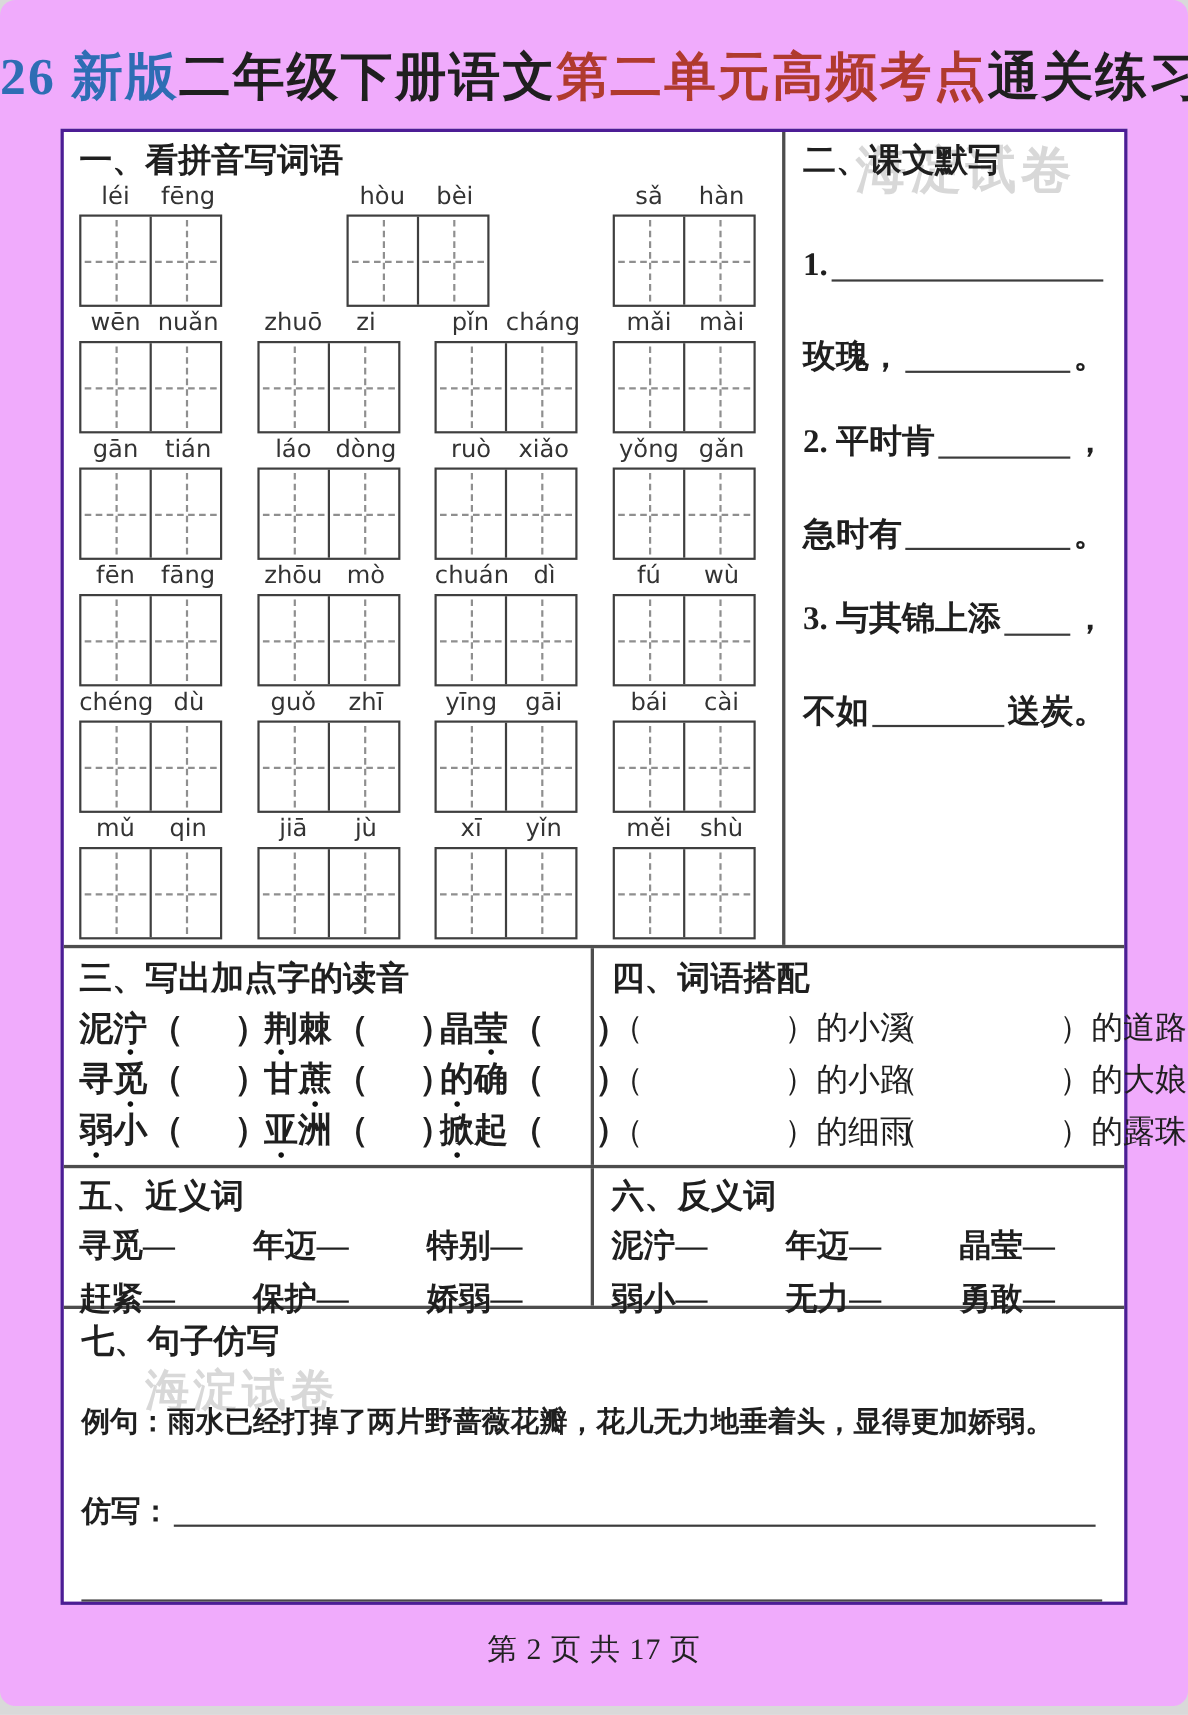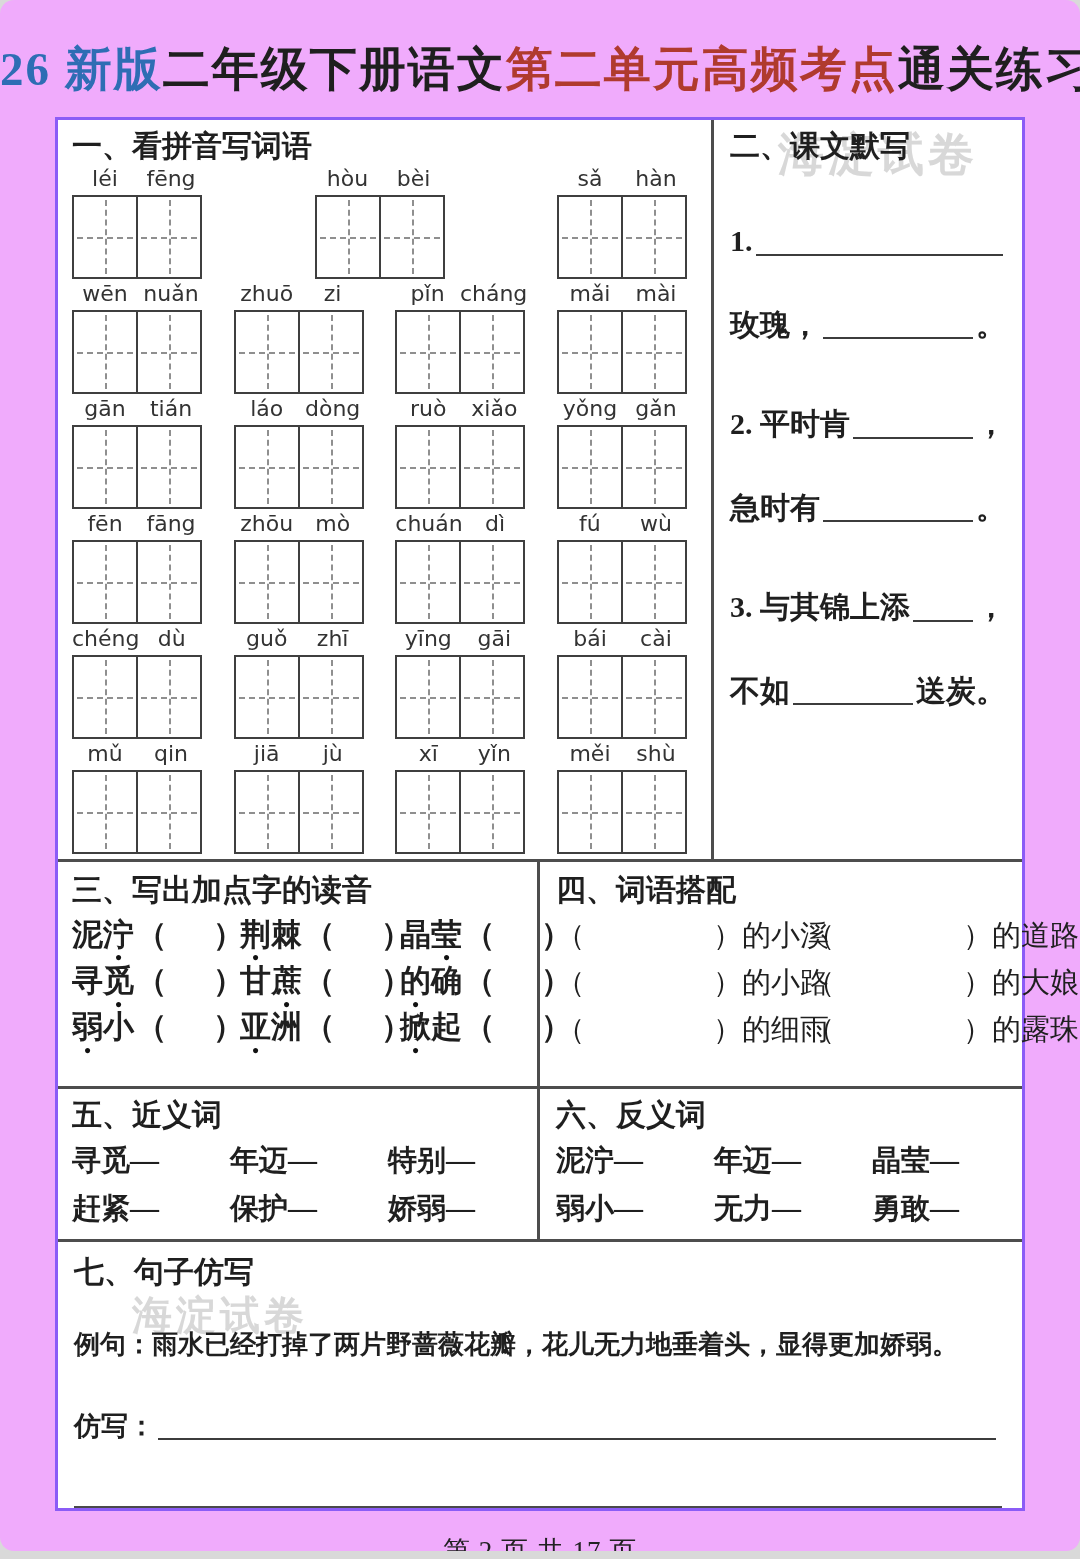--- a/index.html
+++ b/index.html
@@ -6,52 +6,52 @@
   html,body { width:1080px; height:1559px; }
   body { background:#d9d9d9; font-family:"Liberation Serif","DejaVu Serif",serif; color:#1f1f1f; position:relative; }
   .stage { position:absolute; left:0; top:0; width:1080px; height:1551px; background:#f0abfc; border-radius:14px; overflow:hidden; }
 
   
   .title { text-align:center; padding-top:38px; font-weight:700; font-size:47px; letter-spacing:2px; white-space:nowrap; }
   .title .t-blue { color:#2e6db4; }
   .title .t-red  { color:#b03a2e; }
 
   
-  .sheet { margin:16px 55px 0 55px; border:3px solid #8b5cf6; background:#fff; }
+  .sheet { margin:16px 55px 0 55px; border:3px solid #4c1d95; background:#fff; }
 
   .row-top { display:flex; height:742px; border-bottom:3px solid #4d4d4d; }
   .sec1 { flex:1; padding:8px 22px 0 14px; border-right:3px solid #4d4d4d; }
   .sec2 { width:308px; padding:8px 16px 0 16px; position:relative; }
 
   .sec-header { font-weight:700; font-size:30px; line-height:1.2; position:relative; z-index:1; }
 
   
   .prow { display:flex; justify-content:space-between; height:113px; margin-top:2px; }
   .punit { width:132px; }
   .pinyin { display:flex; height:26px; margin-bottom:3px; font-family:"DejaVu Sans","Liberation Sans",sans-serif; font-size:22px; color:#333; }
   .pinyin span { flex:1; text-align:center; white-space:nowrap; }
   .wbox { display:flex; width:130px; height:84px; border:2.5px solid #3f3f3f; background:#fff; }
   .wcell { flex:1; position:relative; }
   .wcell + .wcell { border-left:2.5px solid #3f3f3f; }
   .wcell::before { content:''; position:absolute; left:50%; top:3px; bottom:3px; border-left:2px dashed #8f8f8f; }
   .wcell::after  { content:''; position:absolute; top:50%; left:3px; right:3px; border-top:2px dashed #8f8f8f; }
 
   
-  .dict-item { margin-top:62px; }
+  .dict-item { margin-top:40px; }
   .dict-item:first-of-type { margin-top:58px; }
   .dline { display:flex; align-items:flex-end; font-weight:700; font-size:30px; line-height:1.25; }
   .dline + .dline { margin-top:46px; }
   .dline .pre, .dline .post { white-space:pre; }
   .blank { flex:1; border-bottom:2.5px solid #3c3c3c; height:32px; margin:0 3px 4px 3px; min-width:30px; }
 
   
-  .row-mid { display:flex; height:227px; border-bottom:3px solid #4d4d4d; }
+  .row-mid { display:flex; height:200px; border-bottom:3px solid #4d4d4d; }
   .sec3 { width:482px; border-right:3px solid #4d4d4d; padding:10px 10px 0 14px; }
   .sec4 { flex:1; padding:10px 14px 0 16px; }
-  .row-syn { display:flex; height:153px; border-bottom:3px solid #4d4d4d; }
+  .row-syn { display:flex; height:128px; border-bottom:3px solid #4d4d4d; }
   .sec5 { width:482px; border-right:3px solid #4d4d4d; padding:8px 10px 0 14px; }
   .sec6 { flex:1; padding:8px 14px 0 16px; }
 
   .r3grid { display:grid; grid-template-columns:168px 160px auto; row-gap:9px; margin-top:8px; font-weight:700; font-size:31px; line-height:1.2; }
   .r3item { white-space:nowrap; }
   .w3 { margin-right:2px; }
   .char { position:relative; display:inline-block; }
   .char.dot::after { content:'•'; position:absolute; left:50%; transform:translateX(-50%); bottom:-17px; font-size:19px; color:#111; }
   .g3 { display:inline-block; width:46px; }
 

